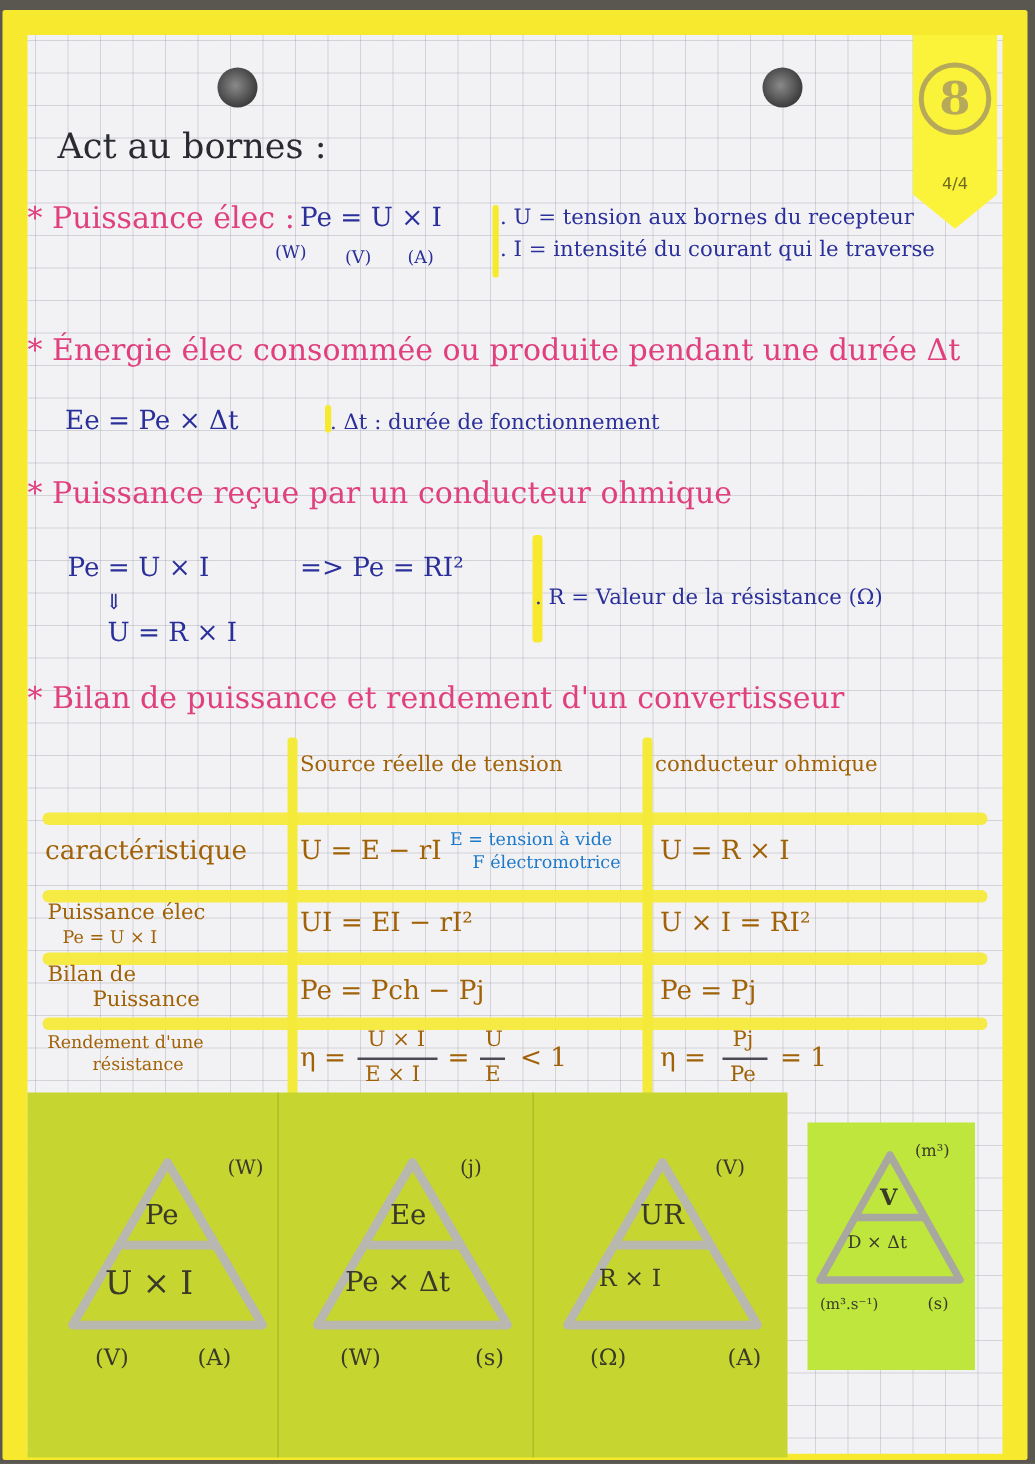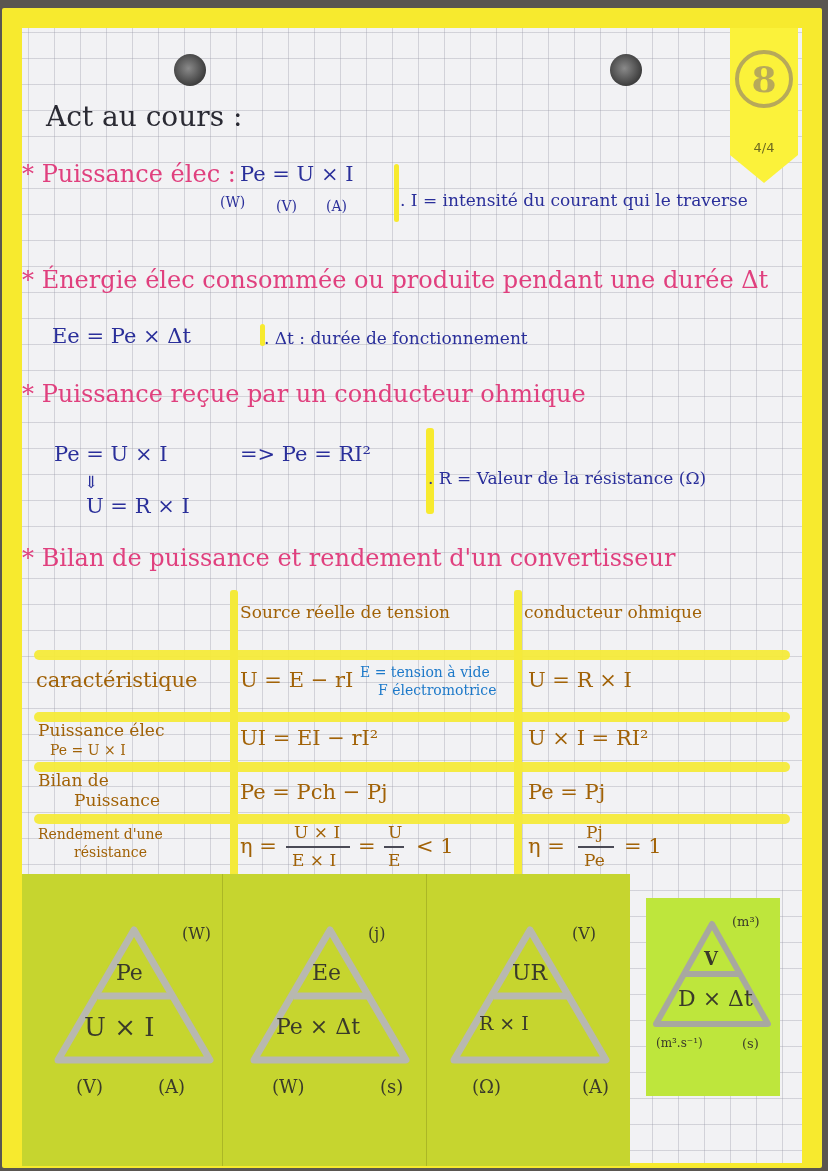--- a/index.html
+++ b/index.html
@@ -76,28 +76,29 @@
   <div class="sheet">
 
     <div class="hole" style="left:152px; top:26px;"></div>
     <div class="hole" style="left:588px; top:26px;"></div>
 
     <div class="tab">
       <div class="tab-circle">8</div>
       <div class="tab-page">4/4</div>
     </div>
 
-    <div class="hw black title" style="left:24px; top:72px;">Act au cours :</div>
+    <div class="hw black title" style="left:24px; top:72px;">Act au bornes :</div>
 
     <div class="hw pink h" style="left:0px; top:132px;">* Puissance élec :</div>
     <div class="hw blue m" style="left:218px; top:134px;">Pe = U × I</div>
     <div class="hw blue xs" style="left:198px; top:166px;">(W)</div>
     <div class="hw blue xs" style="left:254px; top:170px;">(V)</div>
     <div class="hw blue xs" style="left:304px; top:170px;">(A)</div>
     <div class="hl-bar" style="left:372px; top:136px; width:5px; height:58px;"></div>
+    <div class="hw blue s" style="left:378px; top:136px;">. U = tension aux bornes du recepteur</div>
     <div class="hw blue s" style="left:378px; top:162px;text-align:center;">. I = intensité du courant qui le traverse</div>
 
     <div class="hw pink h" style="left:0px; top:238px;">* Énergie élec consommée ou produite pendant une durée Δt</div>
     <div class="hw blue m" style="left:30px; top:296px;">Ee = Pe × Δt</div>
     <div class="hl-bar" style="left:238px; top:296px; width:5px; height:22px;"></div>
     <div class="hw blue s" style="left:242px; top:300px;">. Δt : durée de fonctionnement</div>
 
     <div class="hw pink h" style="left:0px; top:352px;">* Puissance reçue par un conducteur ohmique</div>
     <div class="hw blue m" style="left:32px; top:414px;">Pe = U × I</div>
     <div class="hw blue s" style="left:62px; top:444px;">⇓</div>
@@ -200,18 +201,18 @@
   </div>
 </div>
 
 <div class="note note-side">
   <div class="tri" style="left:6px; top:22px; width:120px; height:110px;">
     <svg viewBox="0 0 120 110">
       <polygon points="60,4 116,104 4,104" fill="none" stroke="#a8a8a0" stroke-width="6" stroke-linejoin="round"></polygon>
       <line x1="34" y1="54" x2="88" y2="54" stroke="#a8a8a0" stroke-width="6"></line>
     </svg>
     <div class="tri-label" style="left:52px; top:28px; font-size:18px; font-weight:bold;">V</div>
-    <div class="tri-label" style="left:26px; top:66px; font-size:22px;">D × Δt</div>
+    <div class="tri-label" style="left:26px; top:66px; font-size:14px;">D × Δt</div>
     <div class="tri-label" style="left:80px; top:-6px; font-size:13px;">(m³)</div>
     <div class="tri-label" style="left:4px; top:116px; font-size:12px;">(m³.s⁻¹)</div>
     <div class="tri-label" style="left:90px; top:116px; font-size:13px;">(s)</div>
   </div>
 </div>
 
 </body></html>

